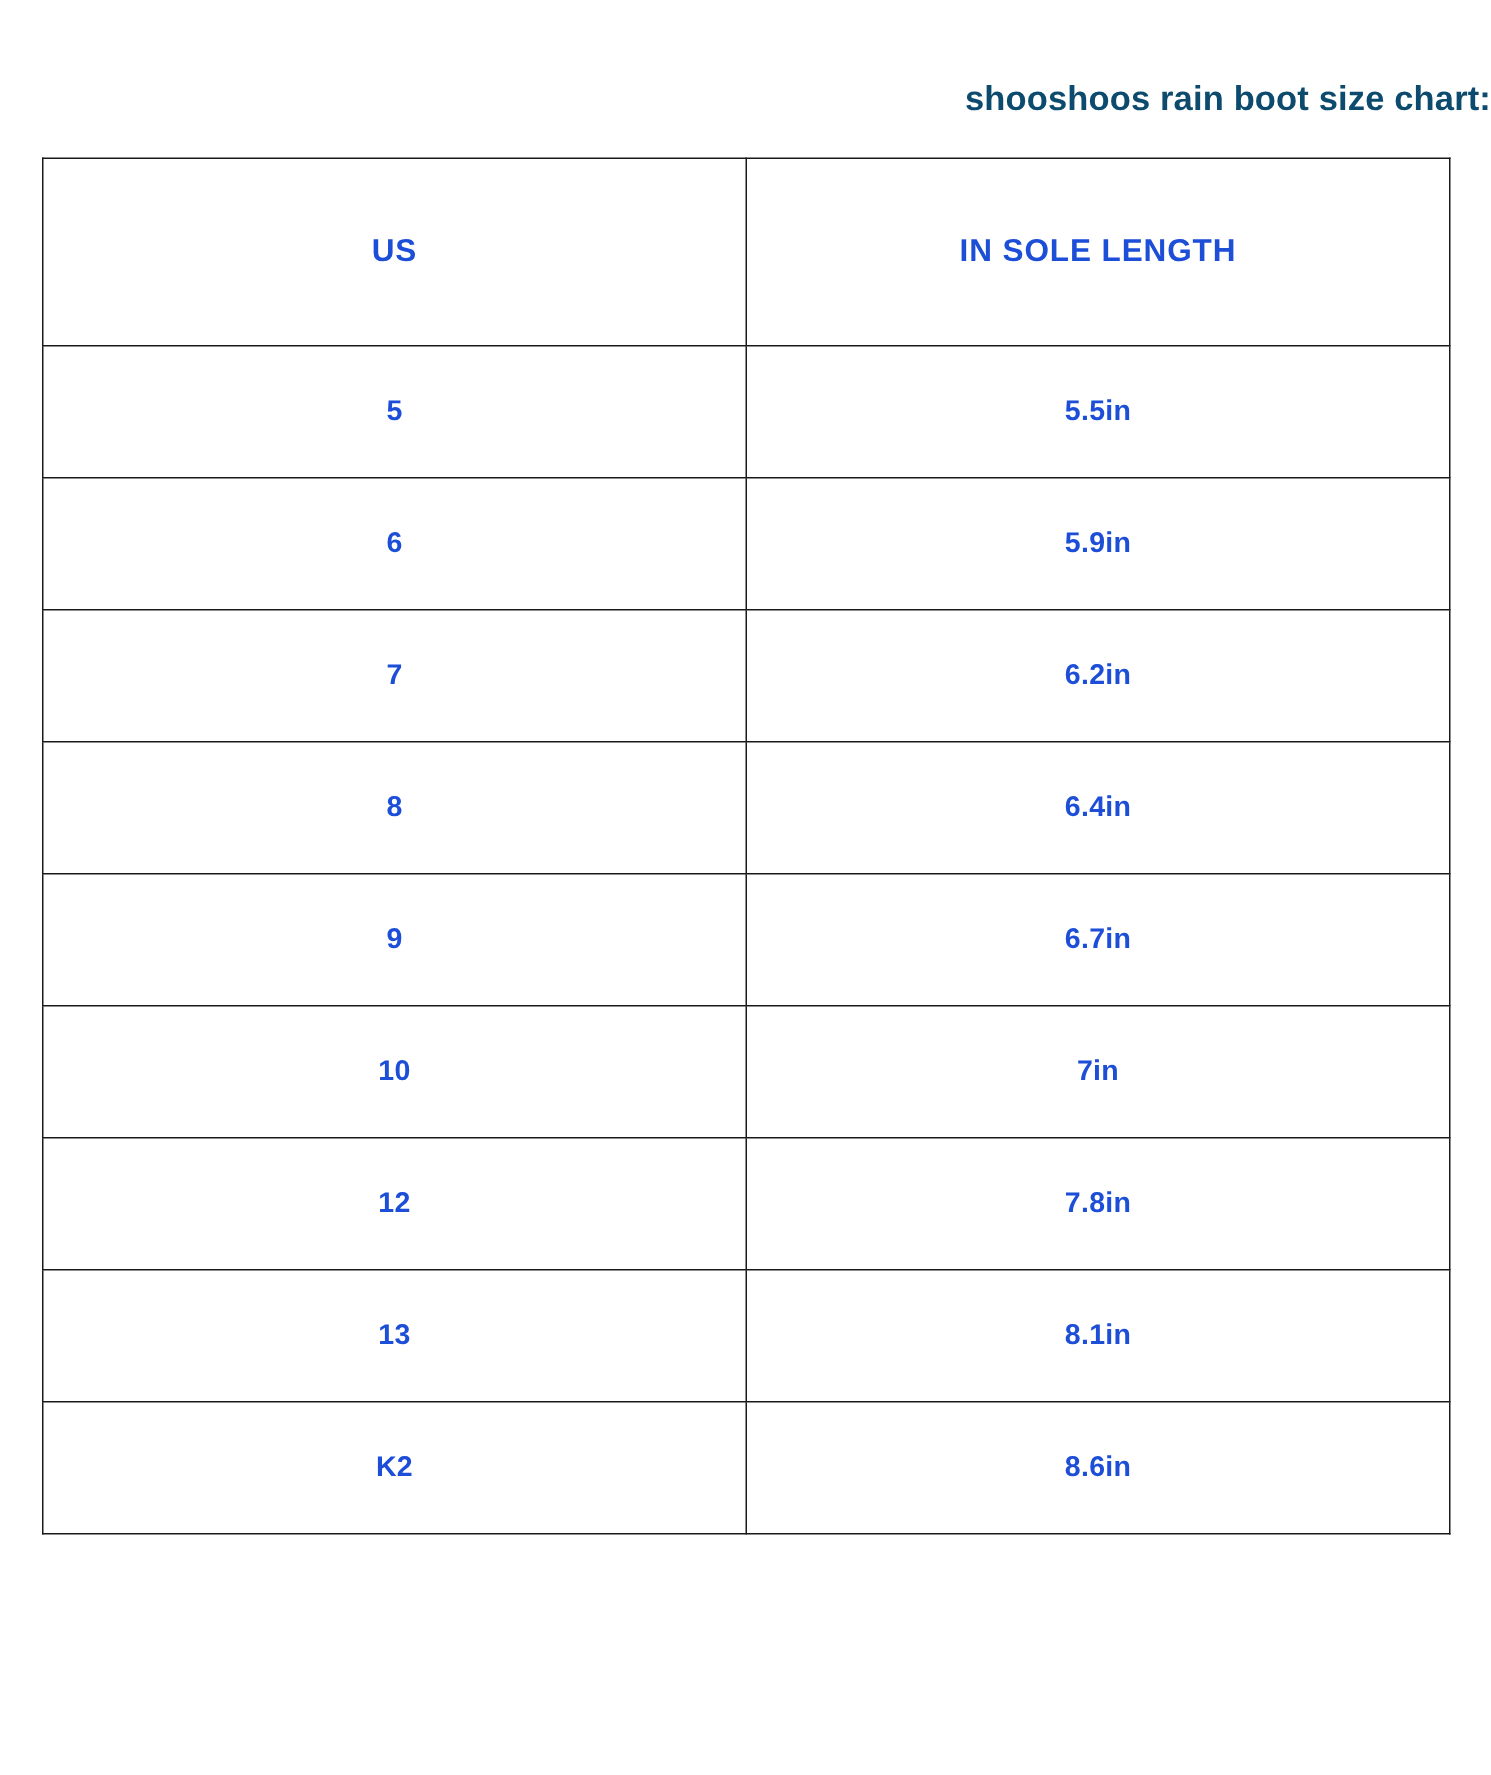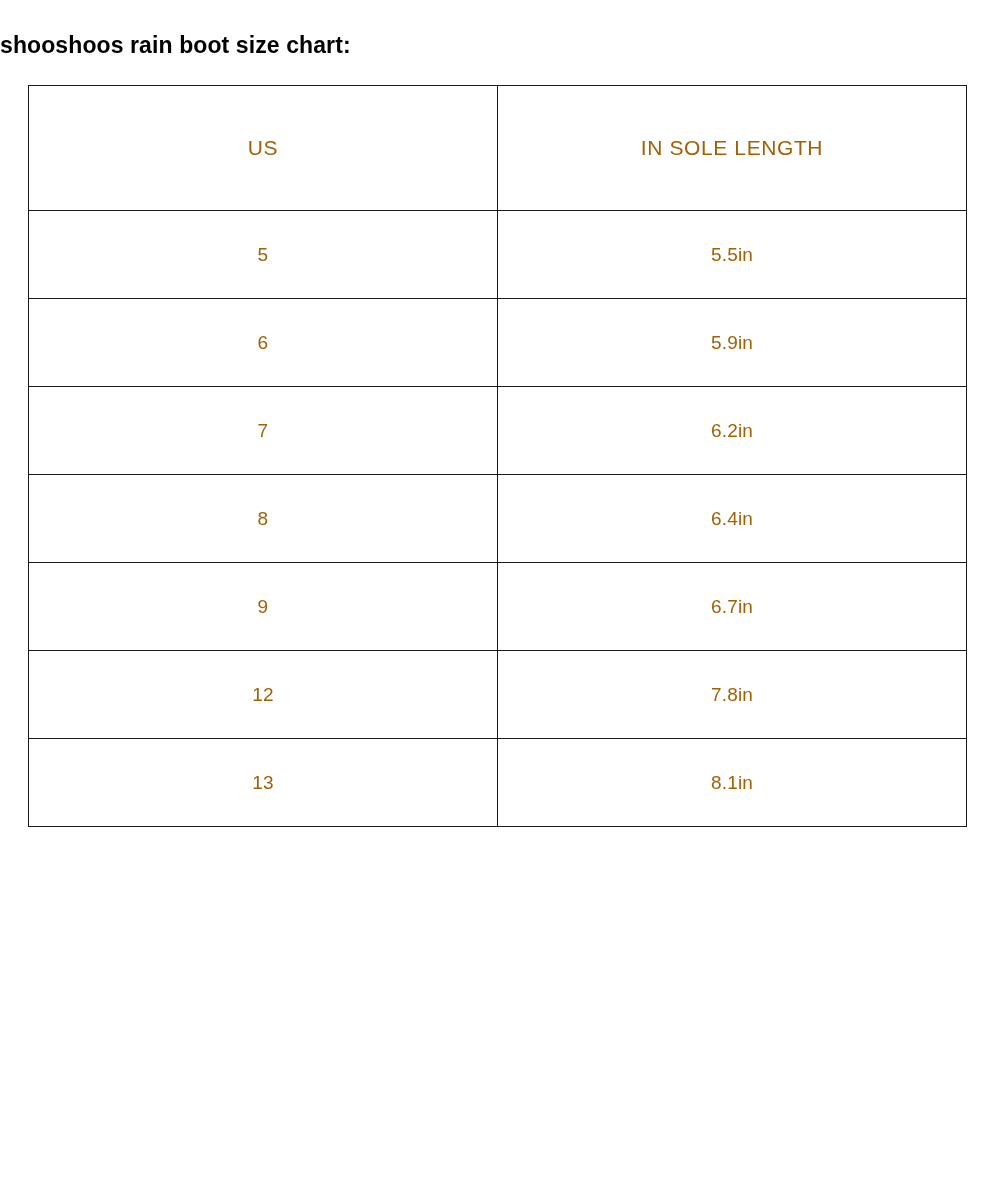--- a/index.html
+++ b/index.html
@@ -14,45 +14,45 @@
     color: #1a1a1a;
     overflow: hidden;
   }
   .page {
     width: 994px;
     height: 1183px;
     position: relative;
     box-sizing: border-box;
   }
   .chart-title {
-    text-align: left;
+    text-align: right;
     font-size: 23px;
     font-weight: bold;
-    color: #000000;
-    padding-top: 32px;
+    color: #0c4a6e;
+    padding-top: 52px;
     letter-spacing: 0.1px;
   }
   .table-wrap {
     margin: 26px 28px 0 28px;
   }
   table.size-chart {
     width: 938px;
     border-collapse: collapse;
     table-layout: fixed;
     border: 1.5px solid #1a1a1a;
   }
   table.size-chart col.c1 { width: 469px; }
   table.size-chart col.c2 { width: 469px; }
   table.size-chart th,
   table.size-chart td {
     border: 1.5px solid #1a1a1a;
     text-align: center;
     vertical-align: middle;
-    font-weight: normal;
-    color: #a16207;
+    font-weight: bold;
+    color: #1d4ed8;
   }
   table.size-chart thead th {
     height: 122px;
     font-size: 21px;
     letter-spacing: 0.6px;
   }
   table.size-chart tbody td {
     height: 85px;
     font-size: 19px;
     letter-spacing: 0.2px;
@@ -92,24 +92,32 @@
         </tr>
         <tr>
           <td>8</td>
           <td>6.4in</td>
         </tr>
         <tr>
           <td>9</td>
           <td>6.7in</td>
         </tr>
         <tr>
+          <td>10</td>
+          <td>7in</td>
+        </tr>
+        <tr>
           <td>12</td>
           <td>7.8in</td>
         </tr>
         <tr>
           <td>13</td>
           <td>8.1in</td>
+        </tr>
+        <tr>
+          <td>K2</td>
+          <td>8.6in</td>
         </tr>
       </tbody>
     </table>
   </div>
 
 </div>
 
 </body></html>

